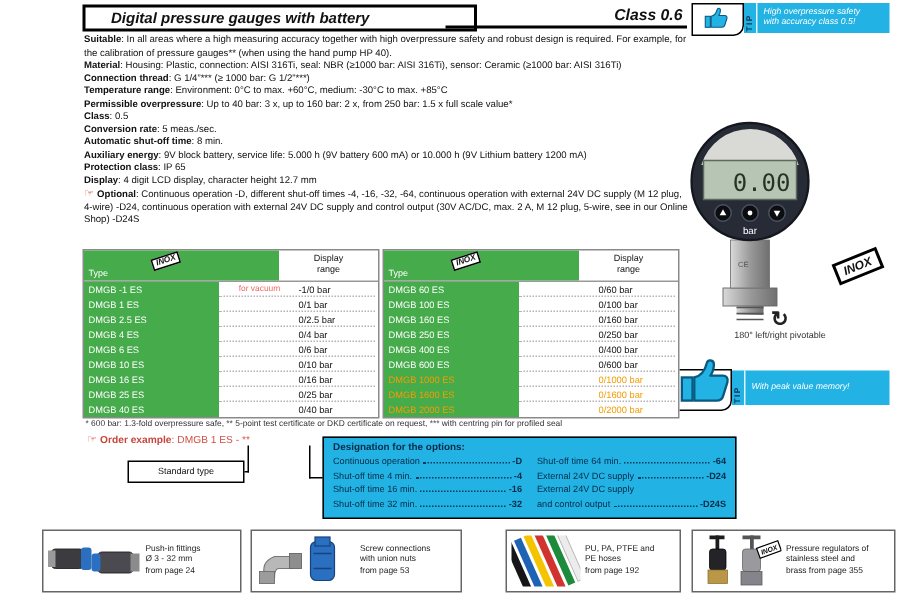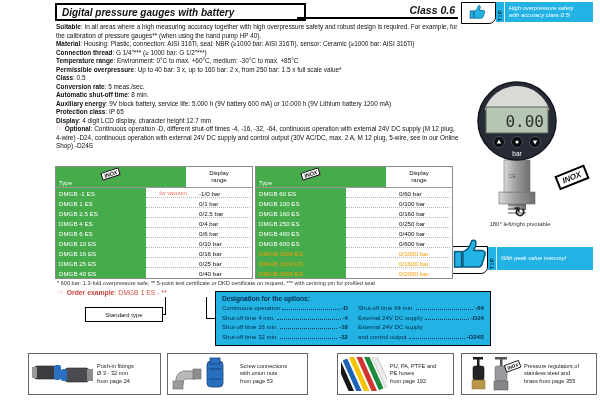--- a/index.html
+++ b/index.html
@@ -1,42 +1,42 @@
 <!DOCTYPE html>
 <html><head>
 <meta charset="utf-8">
 <style>
   html,body{margin:0;padding:0;background:#fff;}
   .page{position:relative;width:600px;height:406px;background:#fff;overflow:hidden;
         font-family:"Liberation Sans",sans-serif;color:#111;}
 
   
   .title-box{position:absolute;left:55px;top:3px;width:242px;height:14px;border:2px solid #000;
-             display:flex;align-items:center;padding-left:5px;}
+             display:flex;align-items:center;padding-left:17px;}
   .title-box span{font-size:10px;font-weight:bold;font-style:italic;white-space:nowrap;}
   .header-rule{position:absolute;left:297px;top:17px;width:161px;border-top:2px solid #000;}
   .class-label{position:absolute;left:355px;top:4px;width:100px;text-align:right;
                font-size:10.5px;font-weight:bold;font-style:italic;}
 
   
   .thumb-frame{position:absolute;border:1.5px solid #000;background:#fff;border-radius:0 0 7px 0;}
   .tip-cyan{position:absolute;background:#22b2e3;display:flex;align-items:center;}
   .tip-vert{writing-mode:vertical-rl;transform:rotate(180deg);font-size:5.5px;font-weight:bold;
             color:#053050;letter-spacing:1px;padding:1px 1px;border-left:1px solid rgba(255,255,255,.85);
             height:100%;box-sizing:border-box;display:flex;align-items:center;}
   .tip-text{color:#fff;font-style:italic;font-size:5.8px;line-height:1.25;padding-left:4px;}
   .pre{white-space:pre-line;}
 
   
   .specs{position:absolute;left:56px;top:23px;width:404px;font-size:6.4px;line-height:8.5px;}
   .spec b{font-weight:bold;}
   .hand{color:#d6473f;font-size:7.5px;margin-right:2px;}
 
   
-  .gauge-wrap{position:absolute;left:452px;top:74px;width:130px;height:142px;}
+  .gauge-wrap{position:absolute;left:435px;top:74px;width:130px;height:142px;}
   .inox-badge{position:absolute;background:#fff;border:2px solid #000;font-weight:bold;
               font-style:italic;font-size:8px;padding:1px 4px;transform:rotate(-22deg);}
   .inox-badge.main{left:556px;top:170px;}
   .pivot-icon{position:absolute;left:514px;top:204px;font-size:14px;font-weight:bold;color:#222;}
   .pivot-note{position:absolute;left:468px;top:221px;width:104px;text-align:center;font-size:6px;color:#333;}
 
   
   .ptable{position:absolute;top:166px;width:198px;border:1px solid #8a8a8a;background:#fff;box-sizing:border-box;}
   .ptable.left{left:55px;} .ptable.right{left:255px;}
   .thead{position:relative;height:20px;border-bottom:1px solid #999;}

